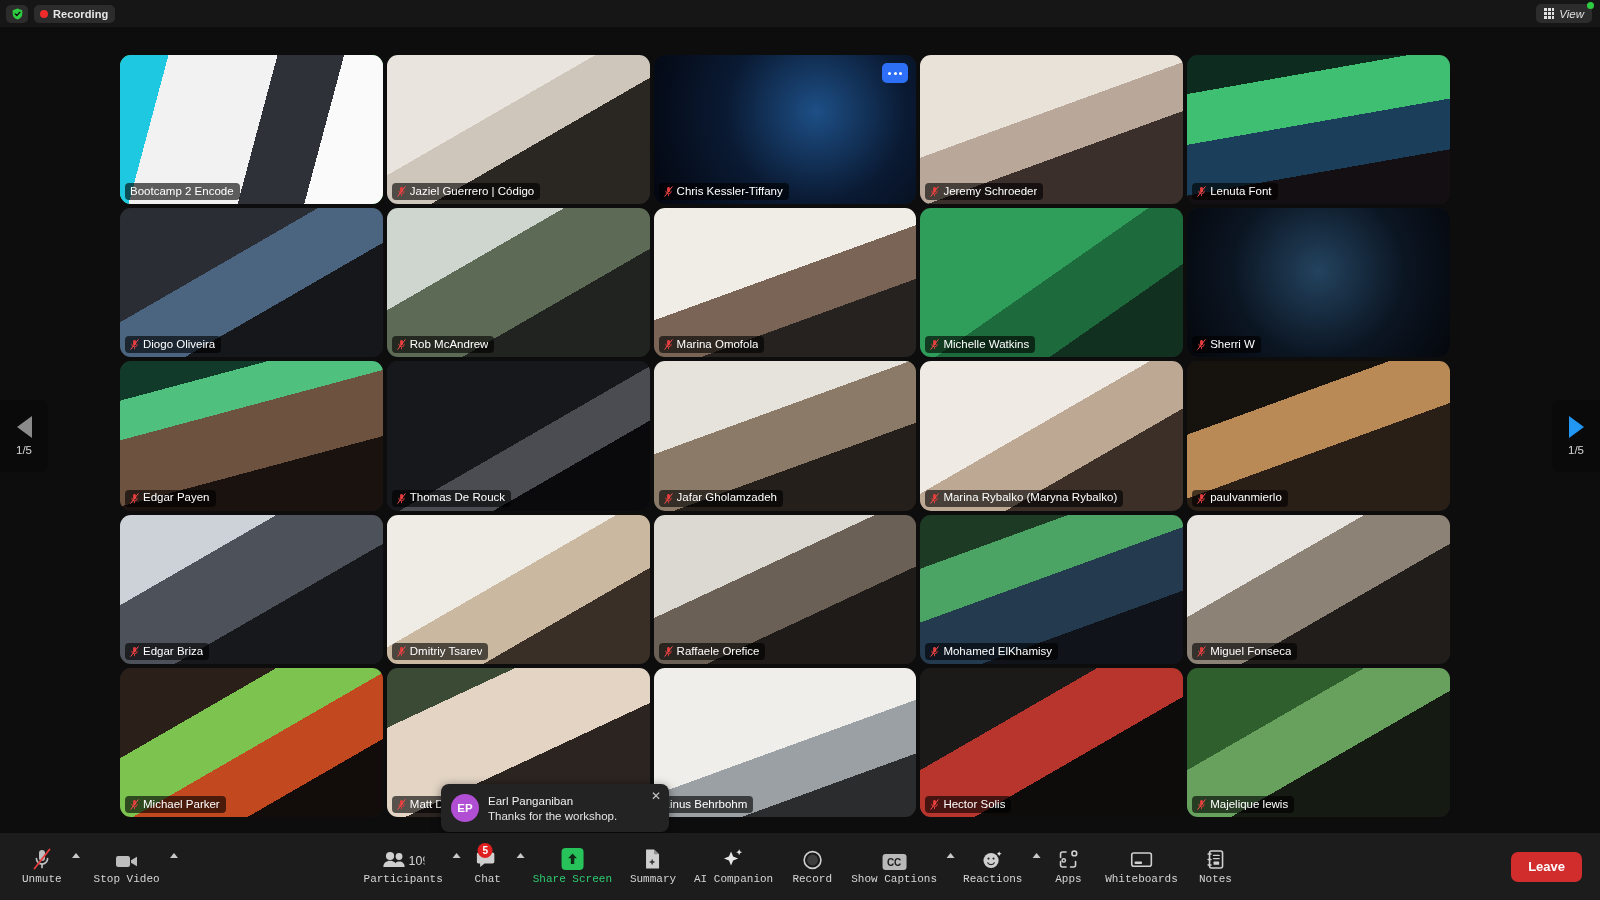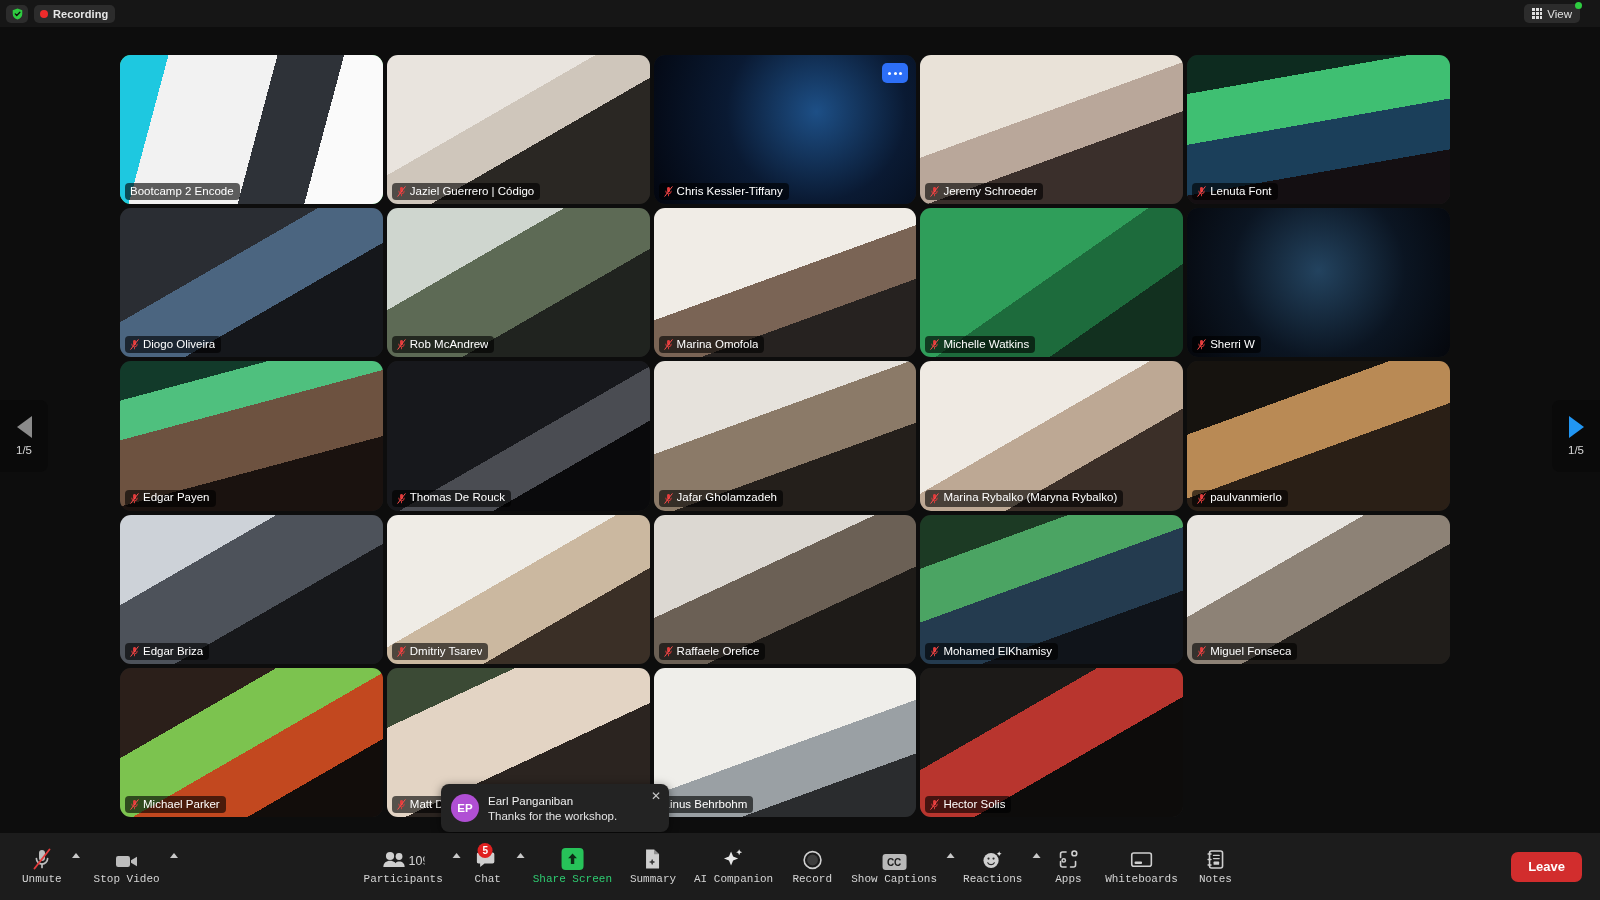--- a/index.html
+++ b/index.html
@@ -25,21 +25,21 @@
     background: #2c2c2c; display: flex; align-items: center; justify-content: center;
   }
   .shield-glyph { width: 11px; height: 12px; display: block; }
   .rec-pill {
     height: 18px; border-radius: 5px; background: #2c2c2c;
     display: flex; align-items: center; gap: 5px; padding: 0 7px 0 6px;
   }
   .rec-dot { width: 8px; height: 8px; border-radius: 50%; background: #ef2b2b; }
   .rec-label { color: #e8e8e8; font-size: 11px; font-weight: bold; letter-spacing: .1px; }
 
-  .top-right { margin-left: auto; padding-right: 20px; position: relative; }
+  .top-right { margin-left: auto; padding-right: 8px; position: relative; font-style: italic; }
   .view-pill {
     height: 19px; border-radius: 5px; background: #2c2c2c;
     display: flex; align-items: center; gap: 5px; padding: 0 8px;
     position: relative;
   }
   .view-label { color: #e0e0e0; font-size: 11.5px; }
   .grid-glyph { display: grid; grid-template-columns: repeat(3, 2.6px); grid-template-rows: repeat(3, 2.6px); gap: 1.2px; }
   .grid-glyph i { background: #e0e0e0; display: block; width: 2.6px; height: 2.6px; }
   .view-green-dot {
     position: absolute; top: -2px; right: -2px;
@@ -495,20 +495,32 @@
       <div class="namebar">
         <svg class="mic-muted" viewBox="0 0 10 12">
           <rect x="3.4" y="1" width="3.2" height="6" rx="1.6" fill="#e23b3b"></rect>
           <path d="M1.9 5.6 a3.1 3.1 0 0 0 6.2 0" stroke="#e23b3b" stroke-width="1" fill="none" stroke-linecap="round"></path>
           <line x1="5" y1="8.8" x2="5" y2="10.8" stroke="#e23b3b" stroke-width="1" stroke-linecap="round"></line>
           <line x1="0.9" y1="11.3" x2="9.1" y2="0.7" stroke="#ff4d4d" stroke-width="1.1" stroke-linecap="round"></line>
         </svg>
         <span class="nm">Hector Solis</span>
       </div>
     </div>
+    <div class="tile">
+      <div class="vid" style="background: linear-gradient(150deg, rgb(47, 95, 44) 0px, rgb(47, 95, 44) 34%, rgb(104, 160, 94) 34%, rgb(104, 160, 94) 58%, rgb(21, 26, 19) 58%, rgb(21, 26, 19) 100%) 0% 0% / cover;"></div>
+      <div class="namebar">
+        <svg class="mic-muted" viewBox="0 0 10 12">
+          <rect x="3.4" y="1" width="3.2" height="6" rx="1.6" fill="#e23b3b"></rect>
+          <path d="M1.9 5.6 a3.1 3.1 0 0 0 6.2 0" stroke="#e23b3b" stroke-width="1" fill="none" stroke-linecap="round"></path>
+          <line x1="5" y1="8.8" x2="5" y2="10.8" stroke="#e23b3b" stroke-width="1" stroke-linecap="round"></line>
+          <line x1="0.9" y1="11.3" x2="9.1" y2="0.7" stroke="#ff4d4d" stroke-width="1.1" stroke-linecap="round"></line>
+        </svg>
+        <span class="nm">Majelique lewis</span>
+      </div>
+    </div>
   </div>
 
 <div class="pager" id="pager-left">
   <span class="tri left"></span>
   <span class="pager-lbl">1/5</span>
 </div>
 <div class="pager" id="pager-right">
   <span class="tri right"></span>
   <span class="pager-lbl">1/5</span>
 </div>

